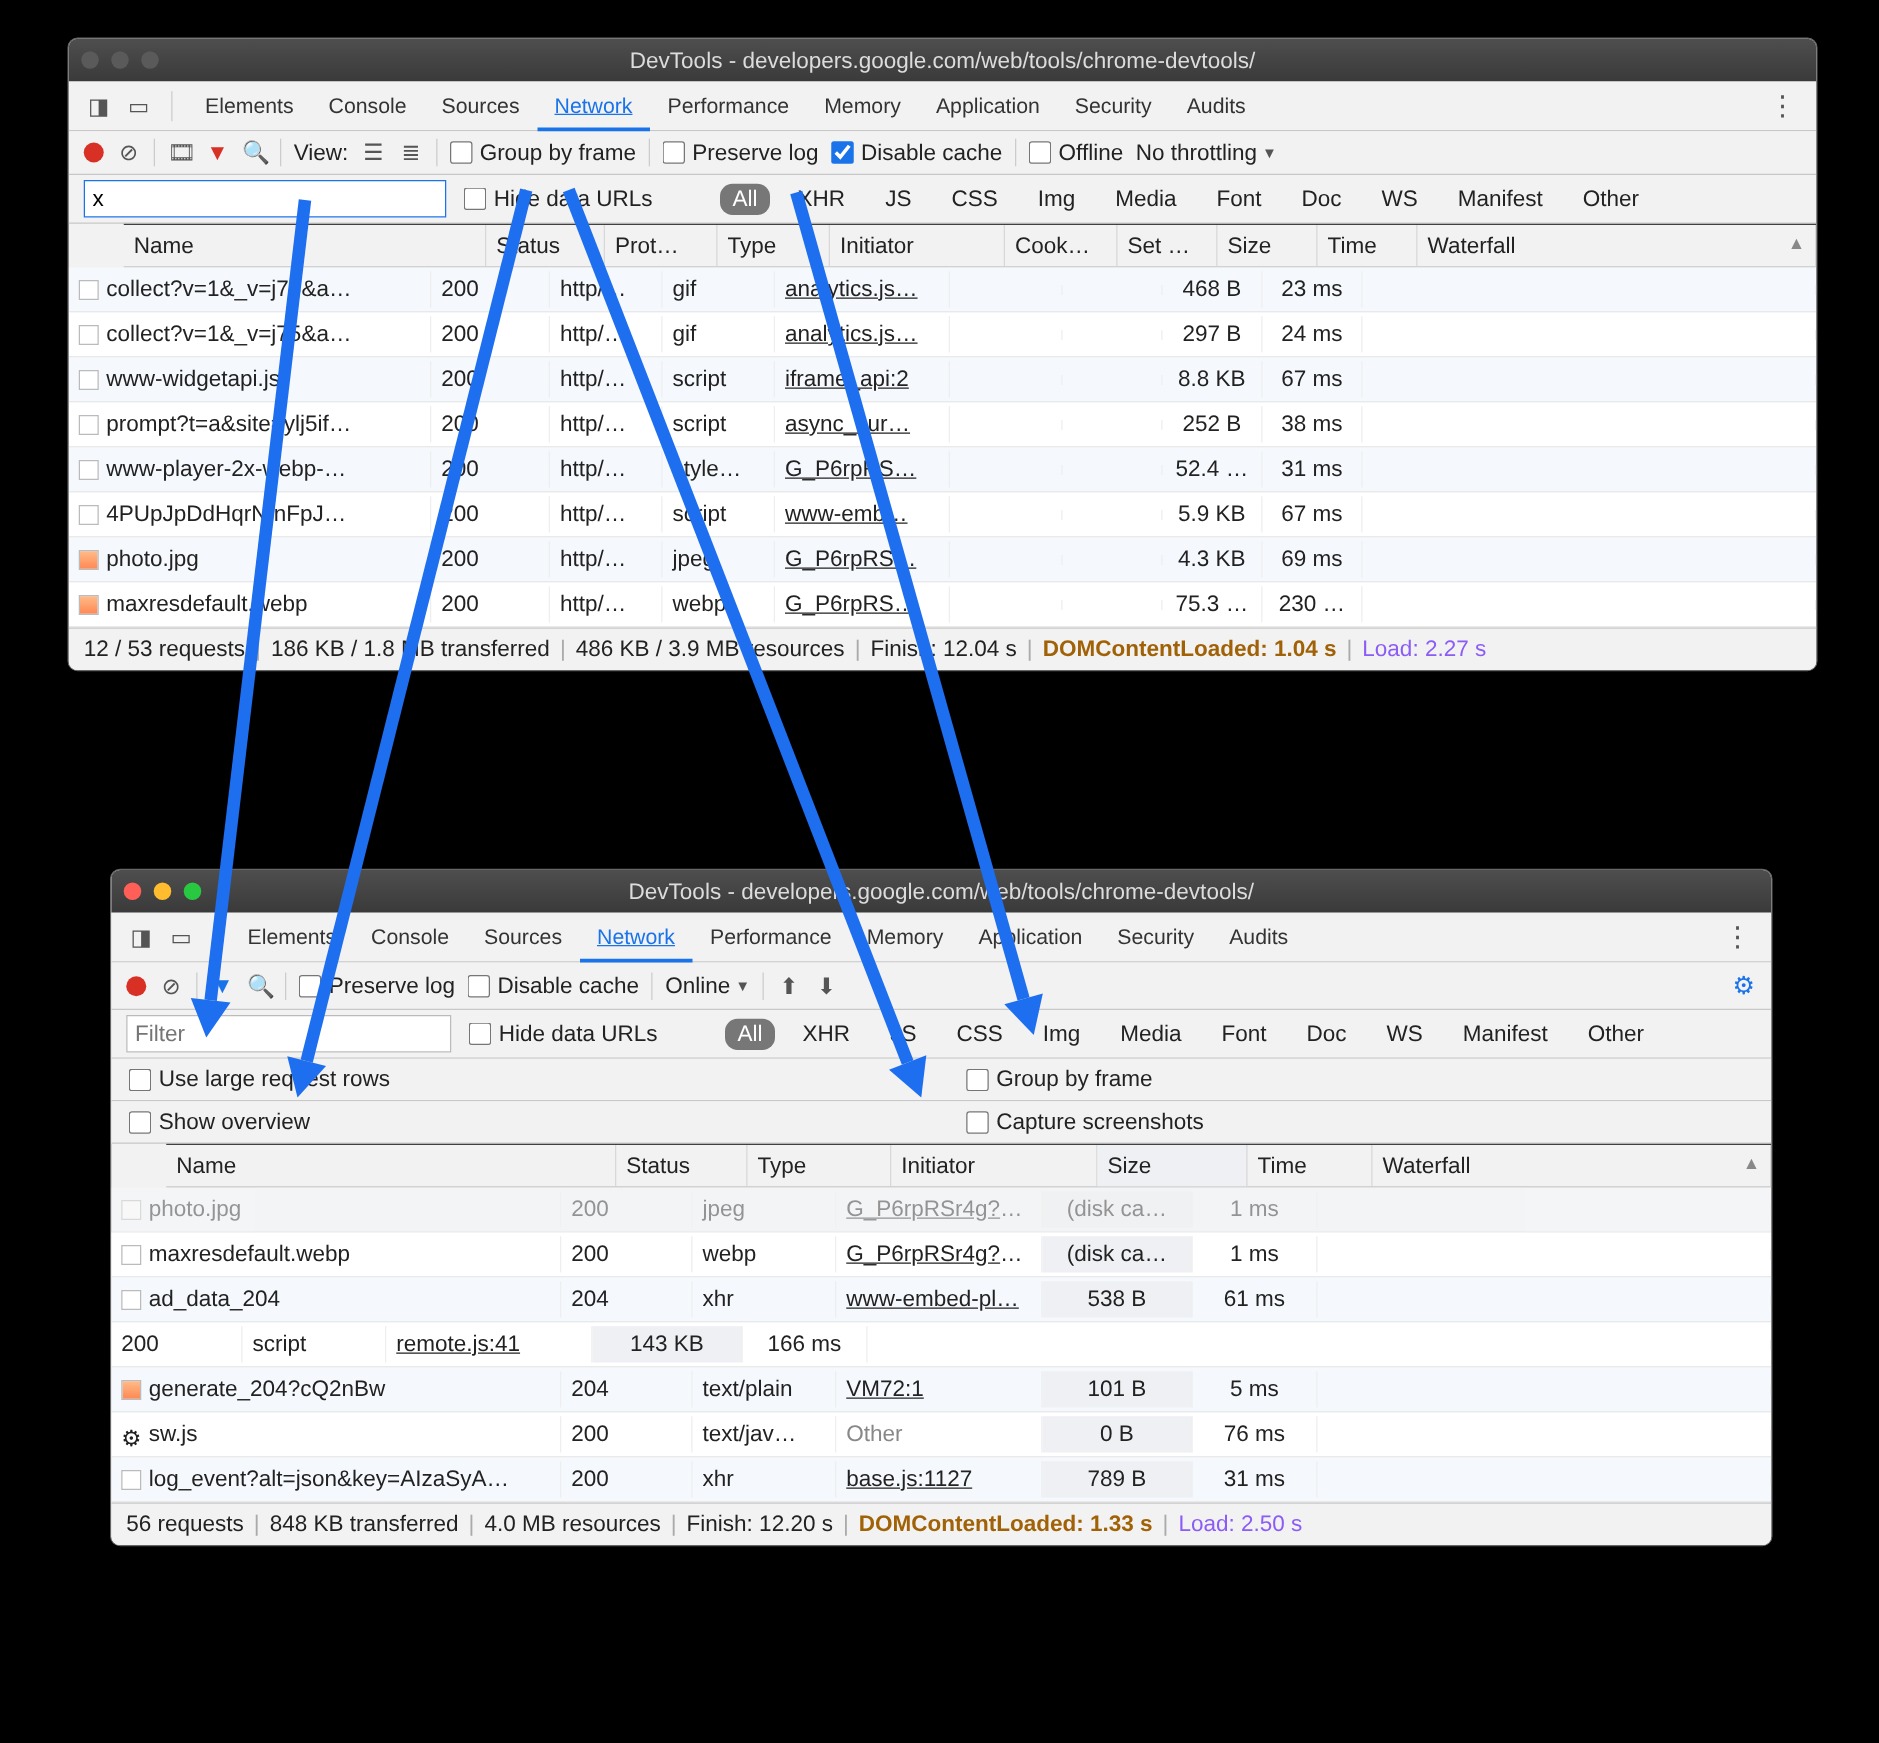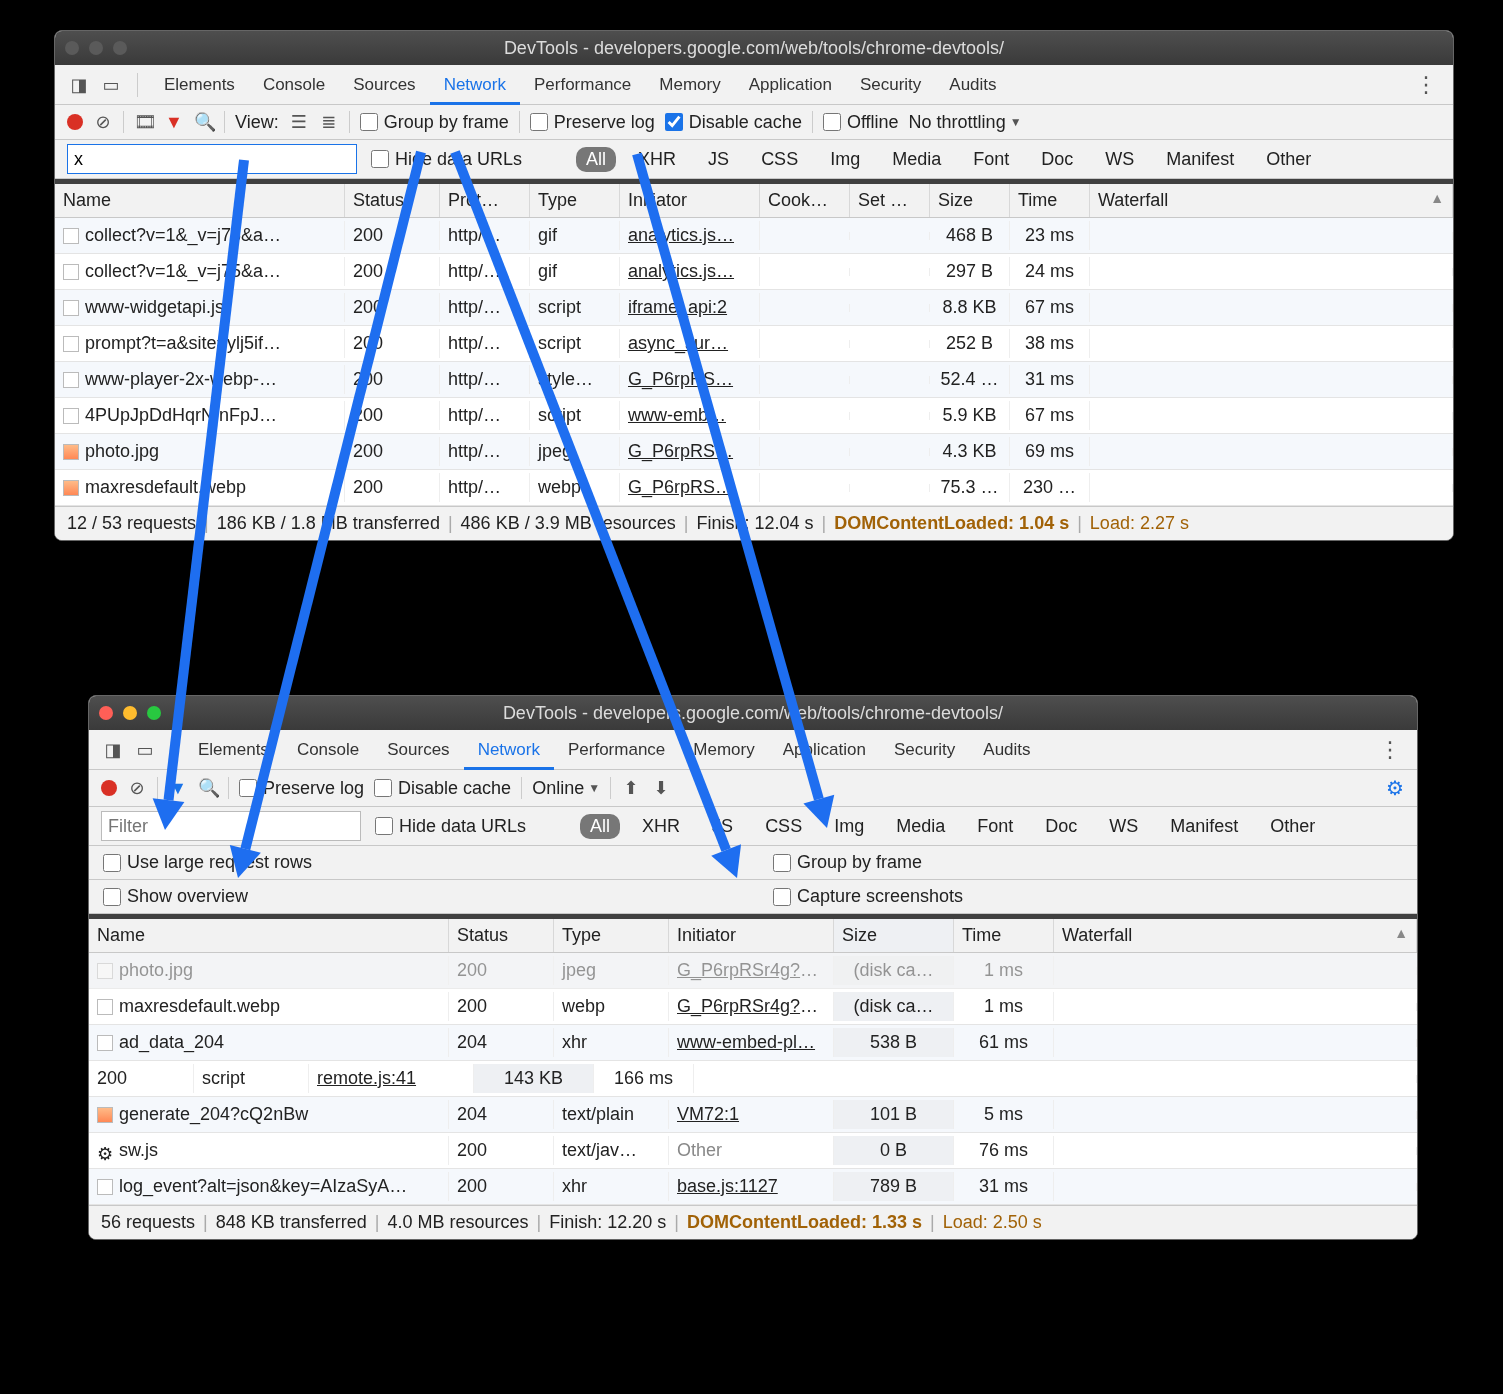--- a/index.html
+++ b/index.html
@@ -33,21 +33,21 @@
   .tl.red { background:#ff5f57; } .tl.yel { background:#febc2e; } .tl.grn { background:#28c840; }
   .titlebar .title { position:absolute; left:0; right:0; text-align:center; pointer-events:none;}
 
   .tabs {
     height: 40px; background:#f2f2f2; border-bottom:1px solid #c8c8c8;
     display:flex; align-items:center; padding: 0 10px; gap: 4px;
   }
   .tabs .icon-btn { width:28px; text-align:center; color:#555; font-size:18px; cursor:pointer;}
   .tabs .sep { width:1px; height:24px; background:#ccc; margin:0 8px;}
   .tab { padding: 0 14px; height:40px; line-height:40px; color:#333; cursor:pointer; text-align:center;}
-  .tab.active { color:#1a73e8; border-bottom:3px solid #1a73e8; }
+  .tab.active { color:#1a73e8; border-bottom:3px solid #1a73e8;text-decoration:underline; }
   .tabs .flex { flex:1; }
   .kebab { font-size:22px; color:#555; padding:0 6px; cursor:pointer;}
 
   .toolbar {
     display:flex; align-items:center; gap:10px; padding: 6px 12px;
     border-bottom:1px solid #c8c8c8; background:#f2f2f2; font-size:18px;
   }
   .record-dot { width:16px;height:16px;border-radius:50%;background:#d93025;cursor:pointer;}
   .clear-icn,.film-icn,.funnel-icn,.search-icn,.view-icn1,.view-icn2,.upload-icn,.download-icn,.gear-icn {
     width:20px; color:#555; text-align:center; cursor:pointer;
@@ -75,21 +75,21 @@
   .settingsrow {
     display:flex; padding:6px 14px; gap:40px; border-bottom:1px solid #c8c8c8;
     background:#f2f2f2; font-size:18px;
   }
   .settingsrow .col { flex:1; display:flex; align-items:center; gap:8px;}
 
   .thead, .trow {
     display:flex; align-items:center; font-size:18px;
     border-bottom:1px solid #e4e4e4;
   }
-  .thead { background:#f2f2f2; font-weight:400; border-top:5px solid #404040; border-bottom:1px solid #c8c8c8;}
+  .thead { background:#f2f2f2; font-weight:400; border-top:1px solid #404040; border-bottom:1px solid #c8c8c8;margin-left:44px;}
   .thead .cell { padding:6px 8px; border-right:1px solid #d8d8d8; overflow:hidden; white-space:nowrap; text-overflow:ellipsis;}
   .thead .sort { float:right; color:#888; font-size:14px;}
   .trow { background:#fff; height:36px;}
   .trow:nth-child(odd) { background:#f5f8fc;}
   .cell { padding:4px 8px; border-right:1px solid #eee; overflow:hidden; white-space:nowrap; text-overflow:ellipsis;}
   .cell.num { text-align:center;}
   .cell a, .initiator { color:#222; text-decoration: underline; cursor:pointer;}
   .row-icn { display:inline-block; width:16px;height:16px;border:1px solid #bbb; margin-right:6px; vertical-align:middle; background:#fff;}
   .row-icn.img { background:linear-gradient(#fb8,#f85);}
   .row-icn.gear { border:none; }
@@ -106,21 +106,21 @@
   #win2 .c-time{flex:0 0 100px}#win2 .c-wf{flex:1}
 
   .wf-cell { position:relative; height:100%; }
   .wf-line-b { position:absolute; top:2px;bottom:2px;width:2px;background:#1a73e8;}
   .wf-line-r { position:absolute; top:2px;bottom:2px;width:2px;background:#d93025;}
 
   .statusbar {
     padding:6px 12px; font-size:18px; border-top:1px solid #c8c8c8; background:#f2f2f2;
     display:flex; gap:8px; flex-wrap:wrap;
   }
-  .statusbar .dcl { color:#a16207;font-weight:bold;} .statusbar .load { color:#a16207;text-align:center;}
+  .statusbar .dcl { color:#a16207;font-weight:bold;} .statusbar .load { color:#8b5cf6;text-align:center;}
   .statusbar .sep { color:#aaa; }
 
   
   #arrows { position:absolute; left:0; top:0; pointer-events:none; }
   #arrows line { stroke:#1e6ef0; stroke-width:10; }
   #arrows polygon { fill:#1e6ef0; }
 </style>
 </head>
 <body>
 

